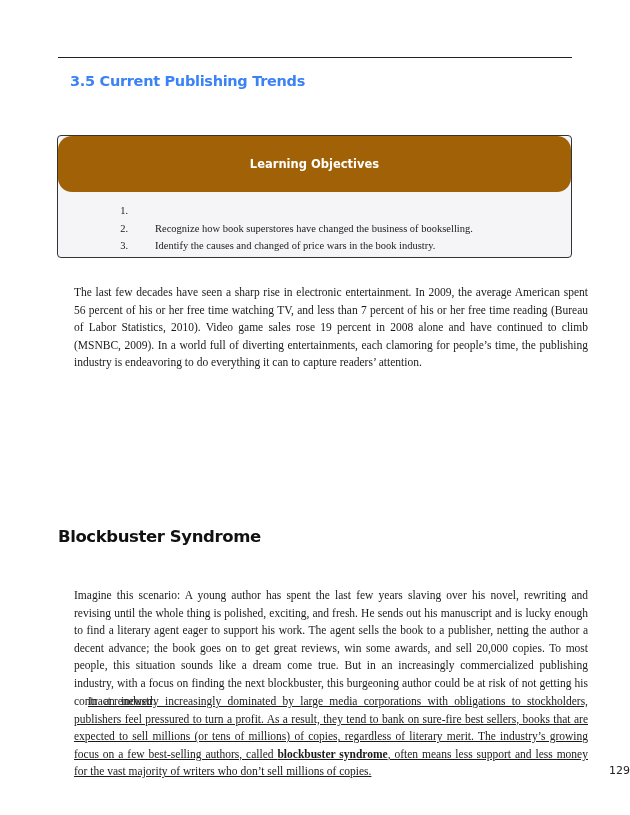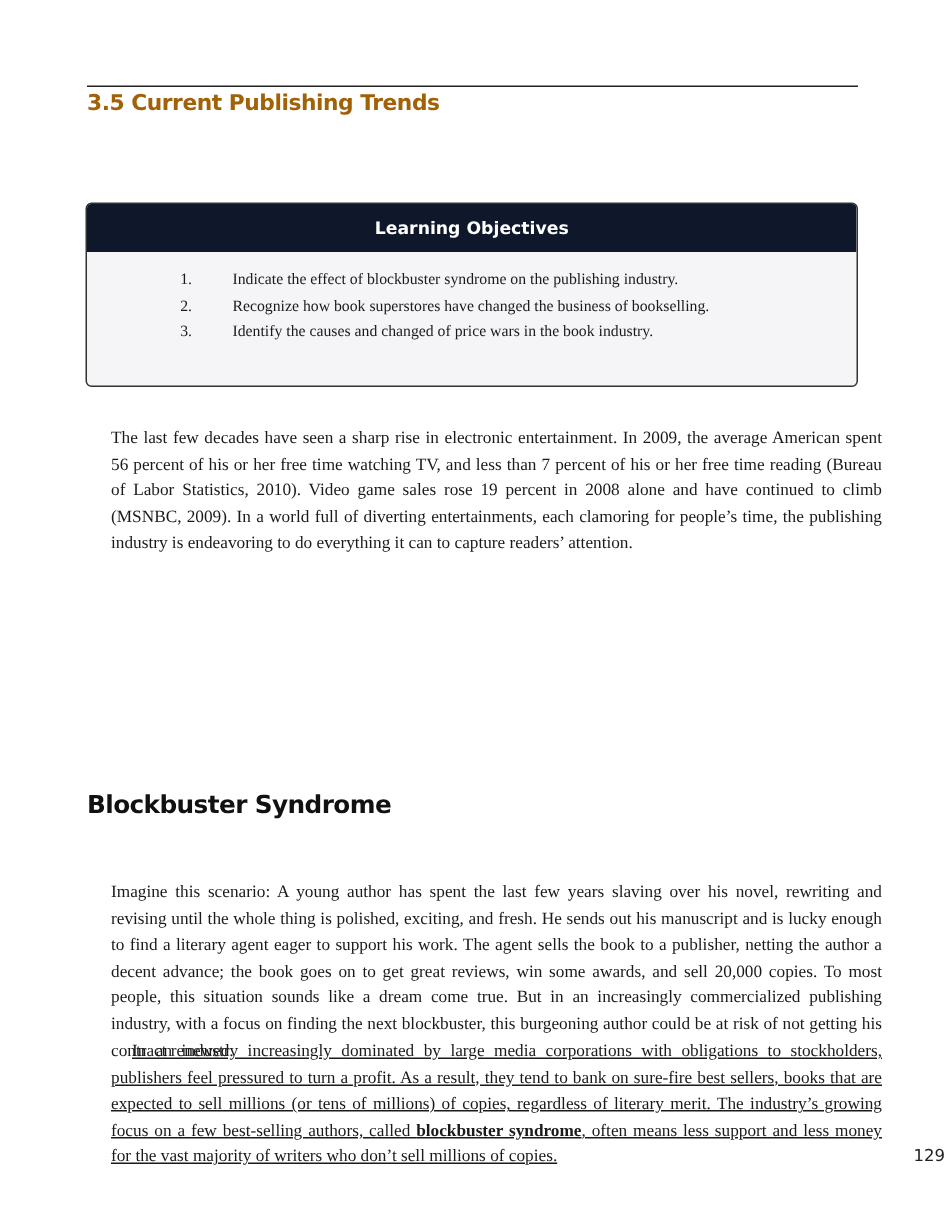--- a/index.html
+++ b/index.html
@@ -19,49 +19,50 @@
       left: 58px;
       top: 57px;
       width: 514px;
       height: 0;
       border-top: 1.5px solid #222;
     }
     .section-title {
       position: absolute;
       left: 58px;
       top: 61px;
-      margin: 0;
+      margin: 12px;
       font-family: "DejaVu Sans", sans-serif;
       font-weight: bold;
       font-size: 14.5px;
       letter-spacing: -0.3px;
-      color: #a16207;
+      color: #3b82f6;
     }
     .lo-box {
       position: absolute;
       left: 57px;
       top: 135px;
       width: 515px;
       height: 123px;
       border: 1px solid #333;
       border-radius: 4px;
       overflow: hidden;
       background: #f5f5f7;
       box-sizing: border-box;
     }
     .lo-header {
-      height: 32px;
-      background: #0f172a;
+      height: 56px;
+      background: #a16207;
       color: #ffffff;
       display: flex;
       align-items: center;
       justify-content: center;
       font-family: "DejaVu Sans", sans-serif;
       font-weight: bold;
       font-size: 11.5px;
+      border-radius: 14px;
     }
     .lo-list {
       list-style: none;
       margin: 0;
       padding: 10px 0 0 0;
     }
     .lo-item {
       display: flex;
       font-family: "Liberation Serif", serif;
       font-size: 10.5px;
@@ -119,21 +120,20 @@
 
 <div class="top-rule"></div>
 
 <h2 class="section-title">3.5 Current Publishing Trends</h2>
 
 <div class="lo-box">
   <div class="lo-header">Learning Objectives</div>
   <ol class="lo-list">
     <li class="lo-item">
       <span class="lo-num">1.</span>
-      <span class="lo-text">Indicate the effect of blockbuster syndrome on the publishing industry.</span>
     </li>
     <li class="lo-item">
       <span class="lo-num">2.</span>
       <span class="lo-text">Recognize how book superstores have changed the business of bookselling.</span>
     </li>
     <li class="lo-item">
       <span class="lo-num">3.</span>
       <span class="lo-text">Identify the causes and changed of price wars in the book industry.</span>
     </li>
   </ol>

